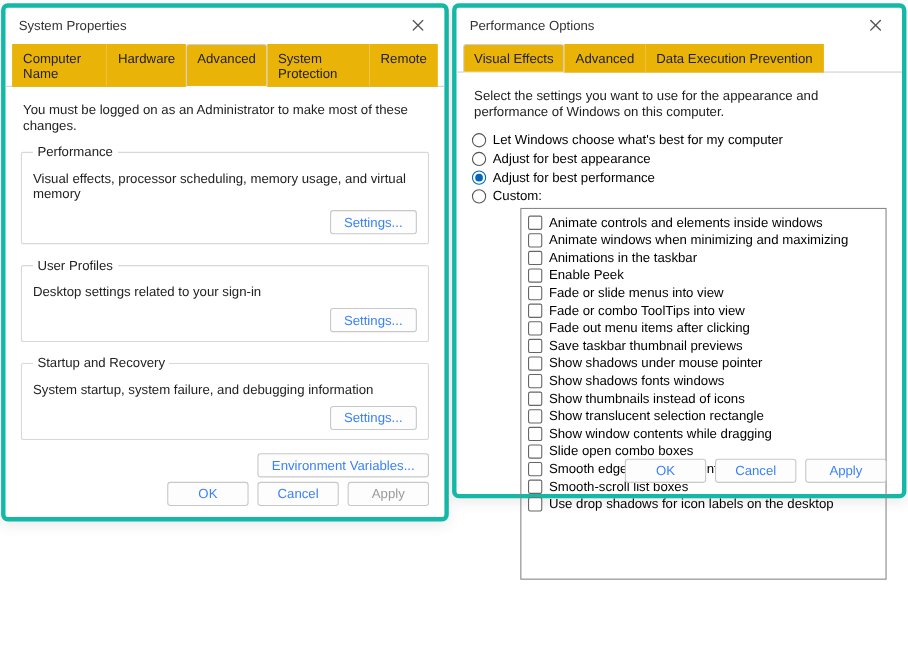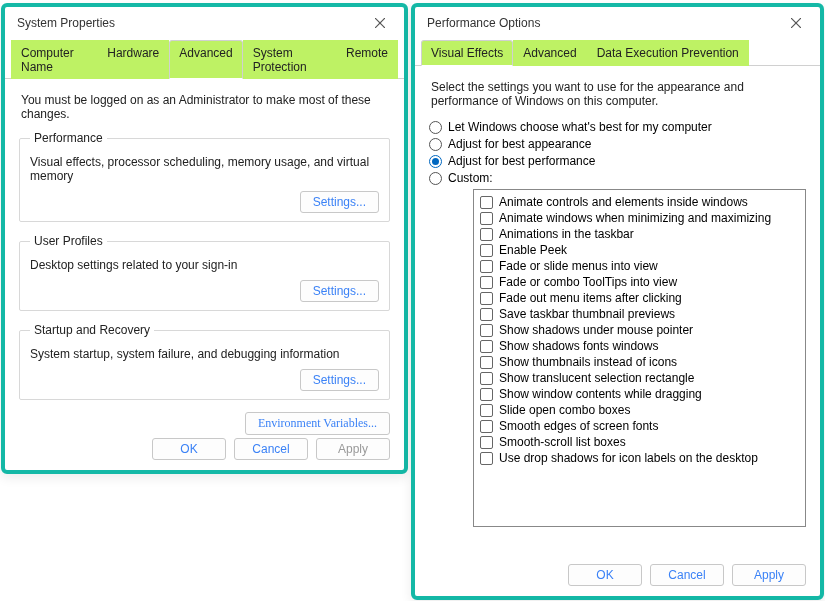--- a/index.html
+++ b/index.html
@@ -13,21 +13,21 @@
       position: relative;
     }
     .dialog {
       position: absolute;
       background: #fff;
       border: 4px solid #14b8a6;
       border-radius: 6px;
       box-shadow: 0 4px 12px rgba(0,0,0,0.08);
     }
     .dialog.left { left: 1px; top: 3px; width: 407px; height: 471px; }
-    .dialog.right { left: 411px; top: 3px; width: 413px; height: 597px; }
+    .dialog.right { left: 411px; top: 3px; width: 413px; height: 450px; }
     .titlebar {
       display: flex;
       justify-content: space-between;
       align-items: center;
       padding: 6px 10px 4px 12px;
       height: 30px;
     }
     .titlebar .title { font-size: 12px; color: #333; }
     .close-btn {
       width: 28px; height: 22px;
@@ -46,21 +46,21 @@
     }
     .tab {
       padding: 5px 9px 5px 9px;
       font-size: 12px;
       color: #222;
       cursor: default;
       border: 1px solid transparent;
       border-bottom: none;
       position: relative;
       top: 1px;
-      background: #bef264;
+      background: #eab308;
     }
     .tab.active {
       border: 1px solid #d0d0d0;
       border-bottom: 1px solid #fff;
       border-radius: 3px 3px 0 0;
     }
     .content { padding: 10px 14px 8px 14px; }
     .info { margin: 4px 2px 10px 2px; color: #222; }
     fieldset.group {
       border: 1px solid #d8d8d8;
@@ -132,21 +132,21 @@
       font-size: 12px;
     }
     .checkbox {
       width: 13px; height: 13px;
       border: 1px solid #666;
       border-radius: 2px;
       flex-shrink: 0;
       background: #fff;
     }
     .envrow { display: flex; justify-content: flex-end; margin-top: 4px; }
-    .envrow .btn { min-width: 120px; font-family: Liberation Serif, serif; }
+    .envrow .btn { min-width: 120px; }
   </style>
 </head>
 <body>
 
 <div class="dialog left">
   <div class="titlebar">
     <span class="title">System Properties</span>
     <span class="close-btn">
       <svg viewBox="0 0 10 10">
           <line x1="0" y1="0" x2="10" y2="10"></line>

